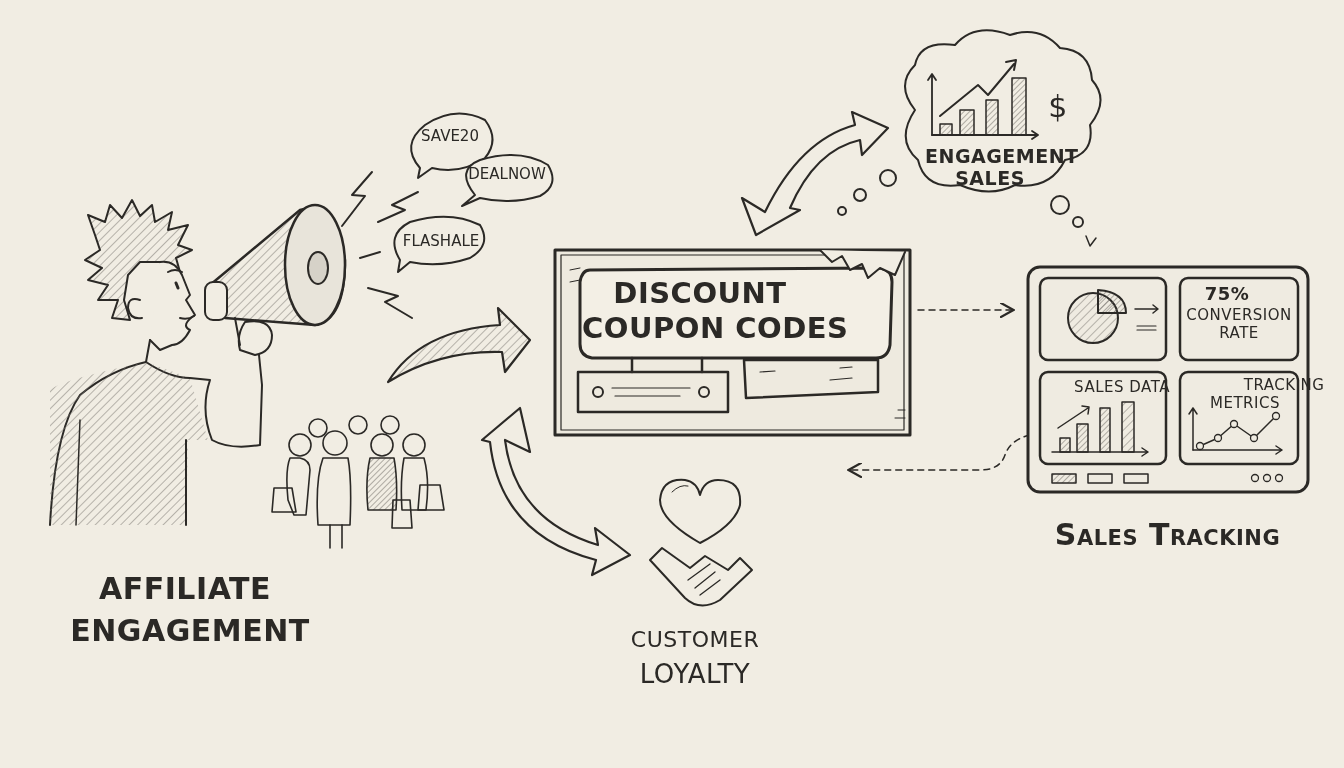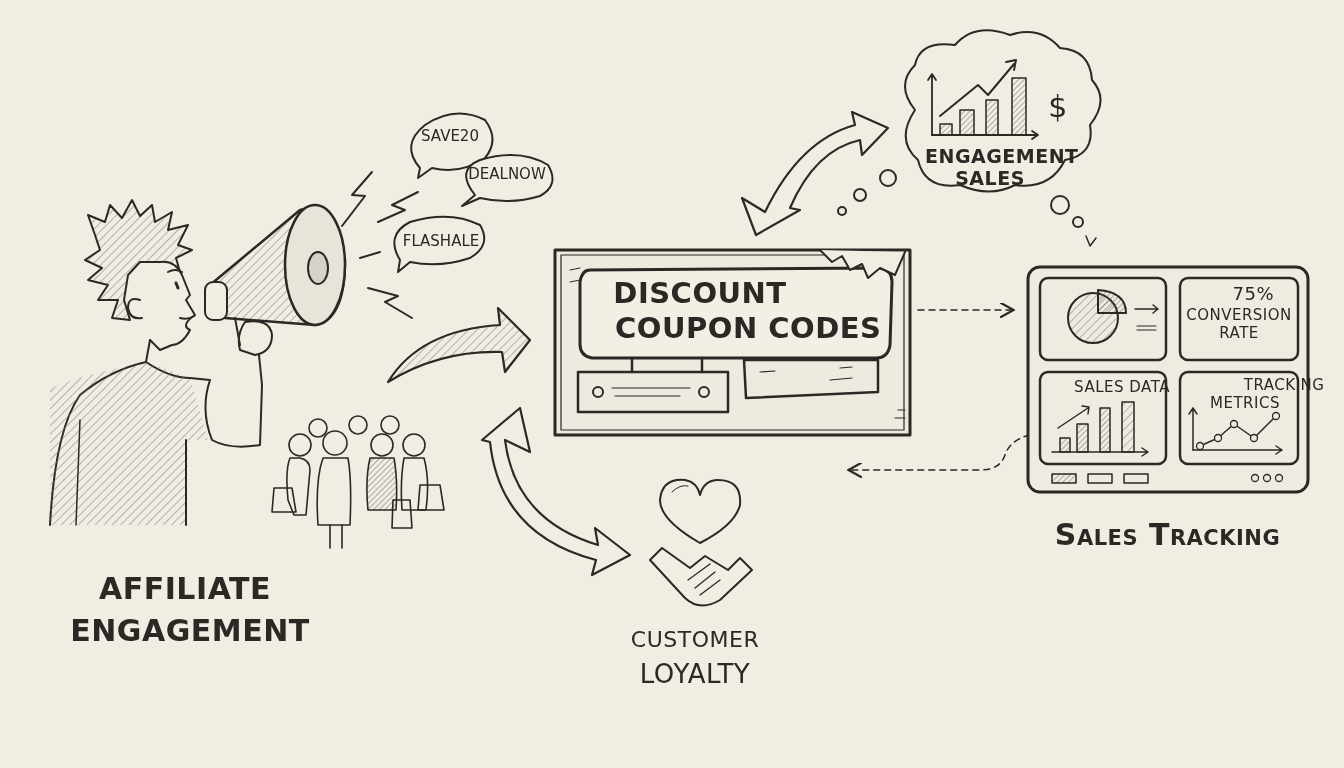--- a/index.html
+++ b/index.html
@@ -204,30 +204,30 @@
 </svg>
 
 <div class="lbl bubble-text" style="left:410px;top:128px;width:80px;">SAVE20</div>
 <div class="lbl bubble-text" style="left:462px;top:166px;width:90px;">DEALNOW</div>
 <div class="lbl bubble-text" style="left:398px;top:233px;width:86px;">FLASHALE</div>
 
 <div class="lbl big" style="left:60px;top:572px;width:250px;">AFFILIATE</div>
 <div class="lbl big" style="left:55px;top:614px;width:270px;">ENGAGEMENT</div>
 
 <div class="lbl" style="left:600px;top:278px;width:200px;font-size:29px;text-align:center;">DISCOUNT</div>
-<div class="lbl" style="left:615px;top:313px;width:280px;font-size:29px;text-align:left;">COUPON CODES</div>
+<div class="lbl" style="left:582px;top:313px;width:280px;font-size:29px;text-align:left;">COUPON CODES</div>
 
 <div class="lbl" style="left:1043px;top:90px;width:30px;font-size:30px;font-weight:normal;">$</div>
 <div class="lbl" style="left:925px;top:146px;width:130px;font-size:19px;">ENGAGEMENT</div>
 <div class="lbl" style="left:925px;top:168px;width:130px;font-size:19px;">SALES</div>
 
 <div class="lbl" style="left:610px;top:628px;width:170px;font-size:22px;font-weight:normal;">CUSTOMER</div>
 <div class="lbl" style="left:610px;top:660px;width:170px;font-size:26px;font-weight:normal;text-align:center;">LOYALTY</div>
 
-<div class="lbl" style="left:1180px;top:284px;width:94px;font-size:18px;font-weight:normal;text-align:right;">75%</div>
+<div class="lbl" style="left:1180px;top:284px;width:94px;font-size:18px;font-weight:bold;">75%</div>
 <div class="lbl panel-text" style="left:1180px;top:307px;width:118px;">CONVERSION</div>
 <div class="lbl panel-text" style="left:1180px;top:325px;width:118px;">RATE</div>
 <div class="lbl panel-text" style="left:1040px;top:379px;width:126px;padding-left:19px;">SALES DATA</div>
 <div class="lbl panel-text" style="left:1180px;top:377px;width:118px;margin-left:45px;">TRACKING</div>
 <div class="lbl panel-text" style="left:1180px;top:395px;width:130px;">METRICS</div>
 
 <div class="lbl sc" style="left:1025px;top:518px;width:285px;font-size:30px;">Sales Tracking</div>
 
 </div>
 

